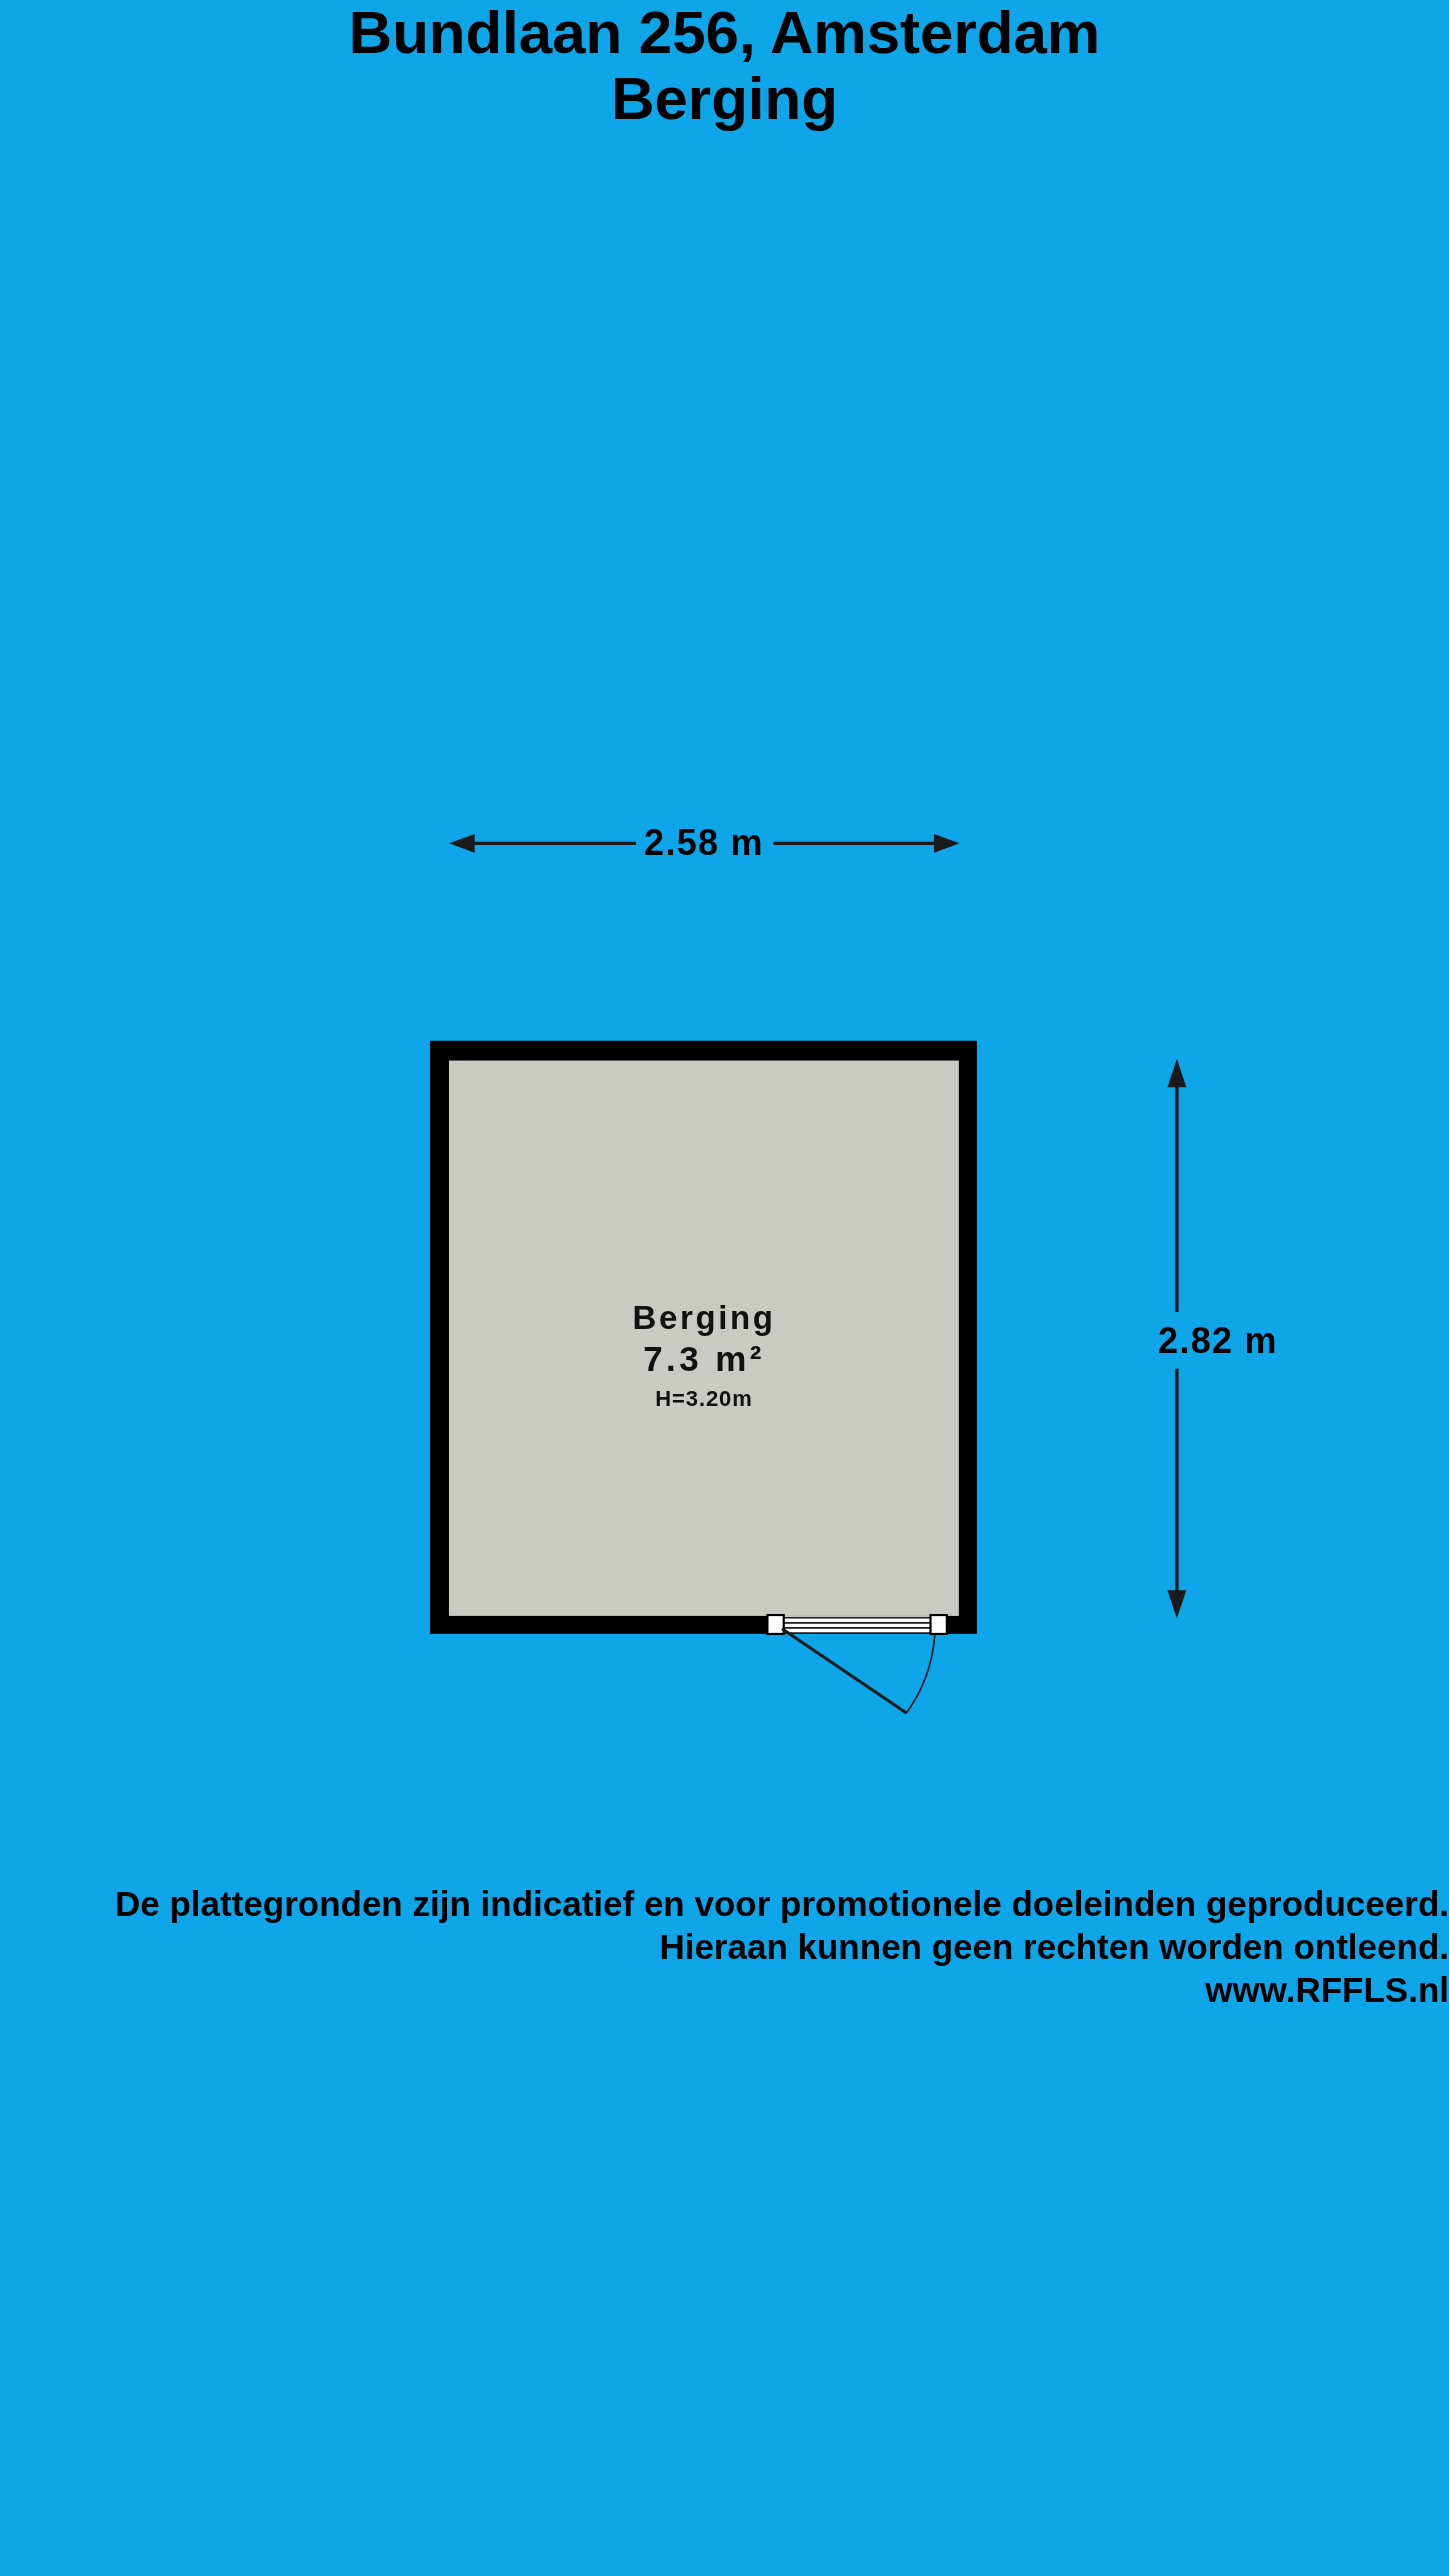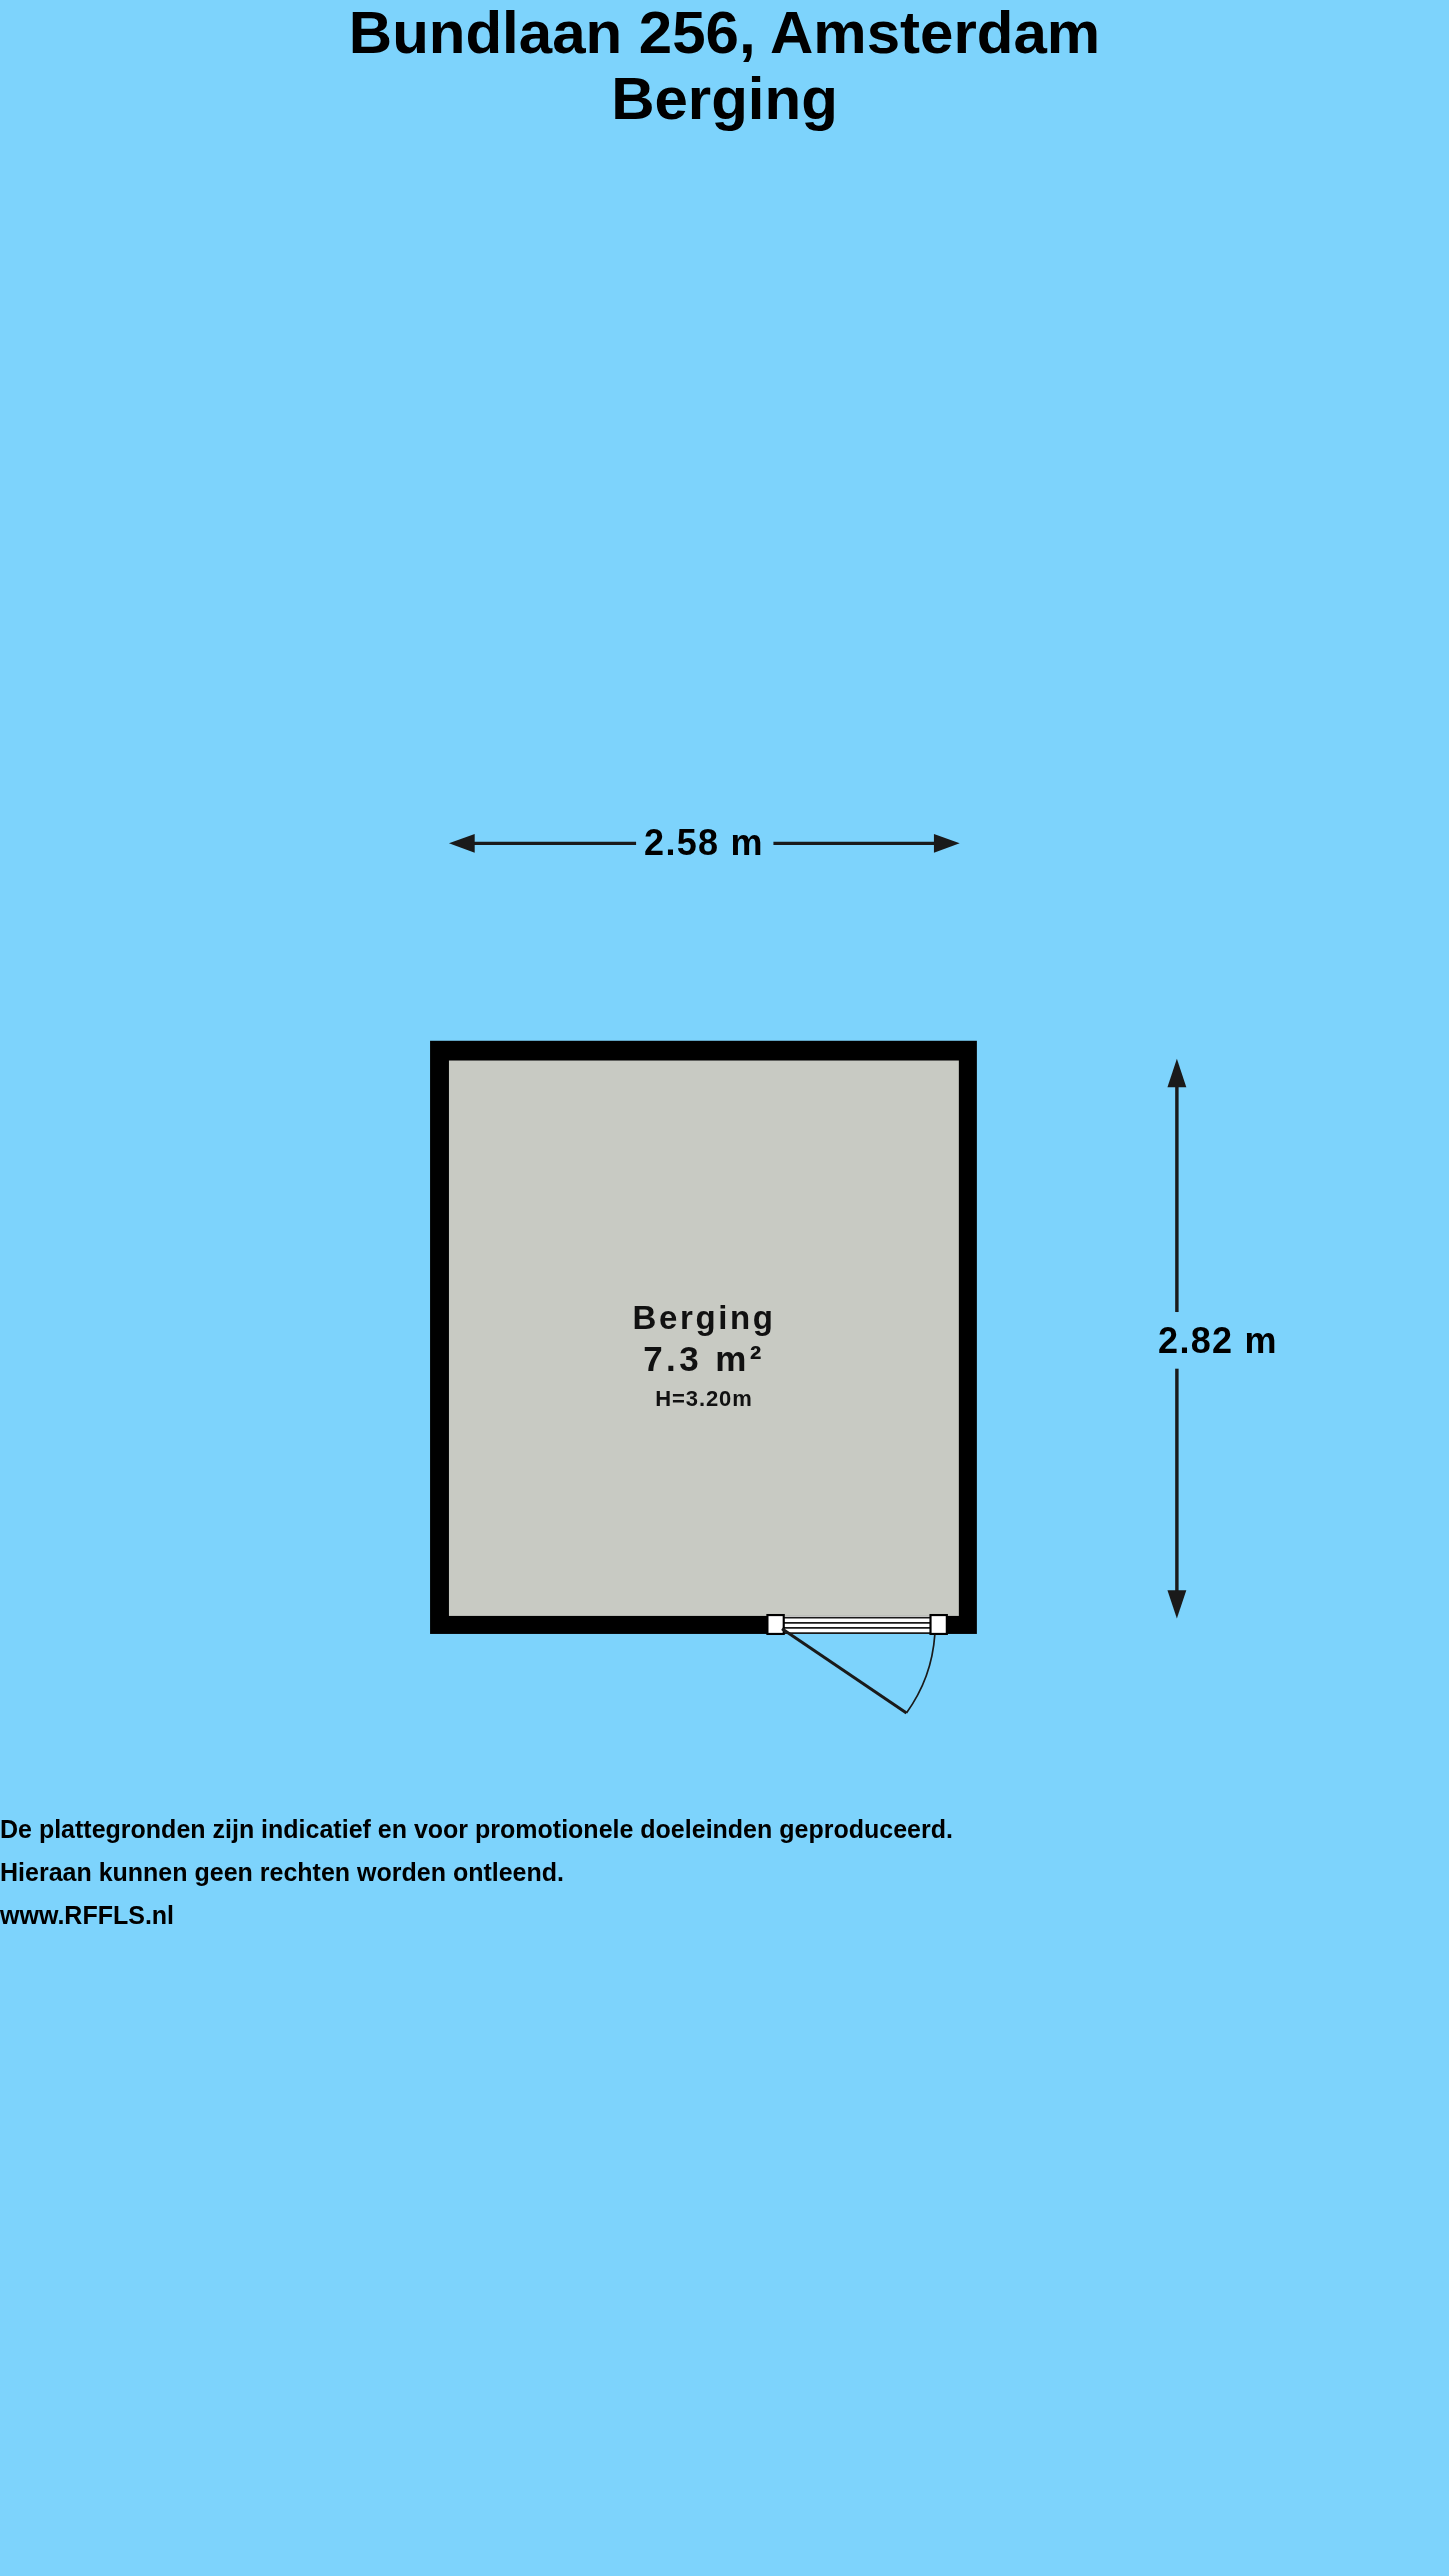--- a/index.html
+++ b/index.html
@@ -1,20 +1,20 @@
 <!DOCTYPE html>
 <html style="font-size:13.7px"><head>
 <meta charset="utf-8">
 <style>
   html,body{margin:0;padding:0;background:#ffffff;}
   #canvas{
     position:relative;
     width:1449px;
     height:2576px;
-    background:#7dd3fc;
+    background:#0ea5e9;
     font-family:"Liberation Sans", sans-serif;
     color:#000000;
     overflow:hidden;
   }
   #plan-svg{position:absolute;left:0;top:0;}
   .abs{position:absolute;font-weight:bold;}
   .title-block{
     left:0; top:648; width:1449px;
     text-align:center;
     font-weight:bold;
@@ -32,23 +32,23 @@
   }
   .room-label-stack{
     left:449px; top:1297px; width:510px;
     text-align:center;
     color:#111111;
   }
   .room-name{font-size:33px; letter-spacing:2.6px; line-height:41px;}
   .room-area{font-size:35px; letter-spacing:3.4px; line-height:41px;}
   .room-height{font-size:22px; letter-spacing:0.9px; line-height:39px;}
   .footer-block{
-    left:0; top:1808px; width:1449px;
-    text-align:left;
-    font-size:25px;
+    left:0; top:1882px; width:1449px;
+    text-align:right;
+    font-size:35px;
     line-height:43px;
     color:#000000;
   }
 </style>
 </head>
 <body>
 
 <div id="canvas">
 
   <svg id="plan-svg" width="1449" height="2576" viewBox="0 0 1688 3000">

